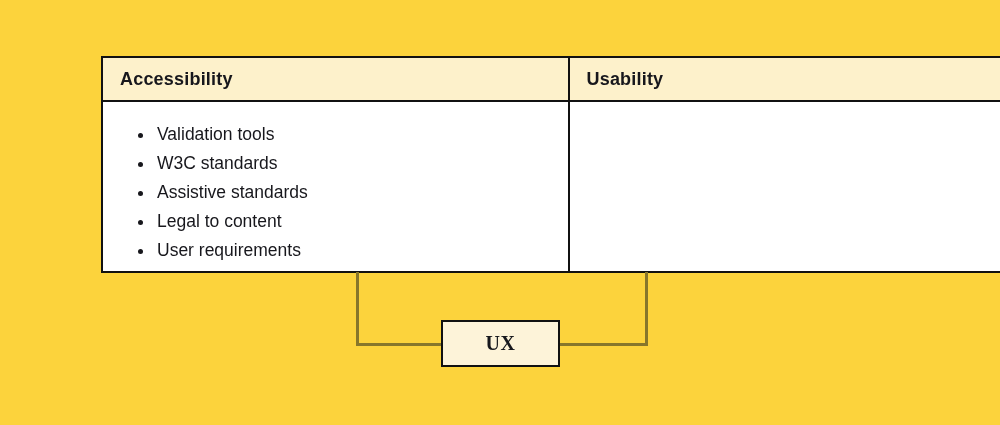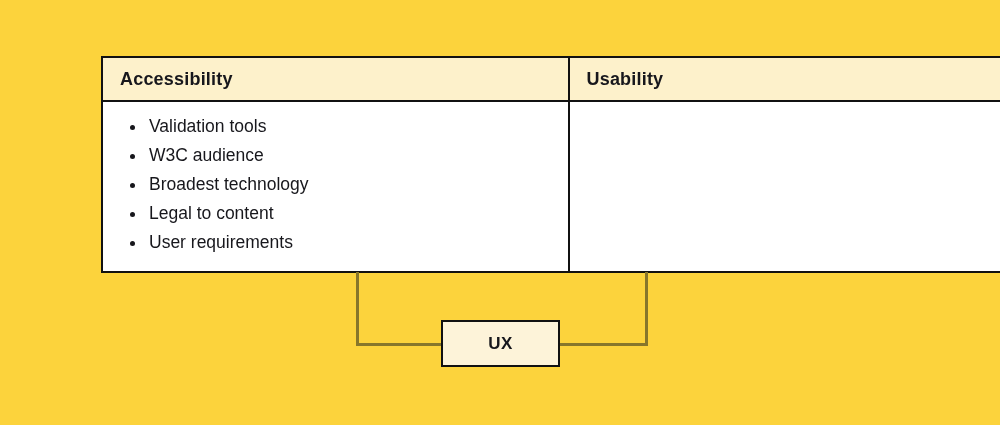--- a/index.html
+++ b/index.html
@@ -43,21 +43,21 @@
     border-bottom: 2px solid var(--table-border);
     display: flex;
     align-items: center;
     padding-left: 17px;
     font-size: 18px;
     font-weight: 700;
     letter-spacing: 0.2px;
   }
   .col-body {
     list-style: disc;
-    margin: 0;
+    margin: 8px;
     padding: 10px 6px 0 44px;
     font-size: 17.5px;
     line-height: 29px;
   }
   .col-body li { padding-left: 2px; }
   .connector {
     position: absolute;
     z-index: 1;
   }
   .connector-left {
@@ -83,37 +83,38 @@
     width: 119px;
     height: 47px;
     background: var(--ux-box-bg);
     border: 2px solid var(--table-border);
     display: flex;
     align-items: center;
     justify-content: center;
     z-index: 2;
   }
   .ux-box span {
-    font-size: 17px;
+    font-size: 20px;
     font-weight: 700;
     letter-spacing: 0.5px;
+    font-family: Liberation Serif, serif;
   }
 </style>
 </head>
 <body>
 
 <div class="canvas">
 
   <div class="cmp-table">
     <div class="col col-left">
       <div class="col-header">Accessibility</div>
       <ul class="col-body">
           <li>Validation tools</li>
-          <li>W3C audience</li>
-          <li>Broadest technology</li>
+          <li>W3C standards</li>
+          <li>Assistive standards</li>
           <li>Legal to content</li>
           <li>User requirements</li>
         </ul>
     </div>
     <div class="col col-right">
       <div class="col-header">Usability</div>
     </div>
   </div>
 
   <div class="connector connector-left"></div>

